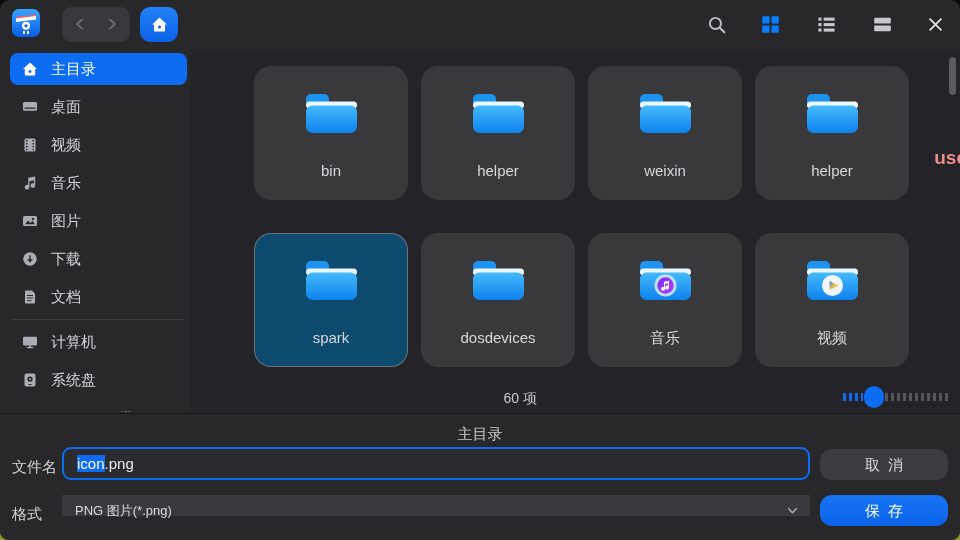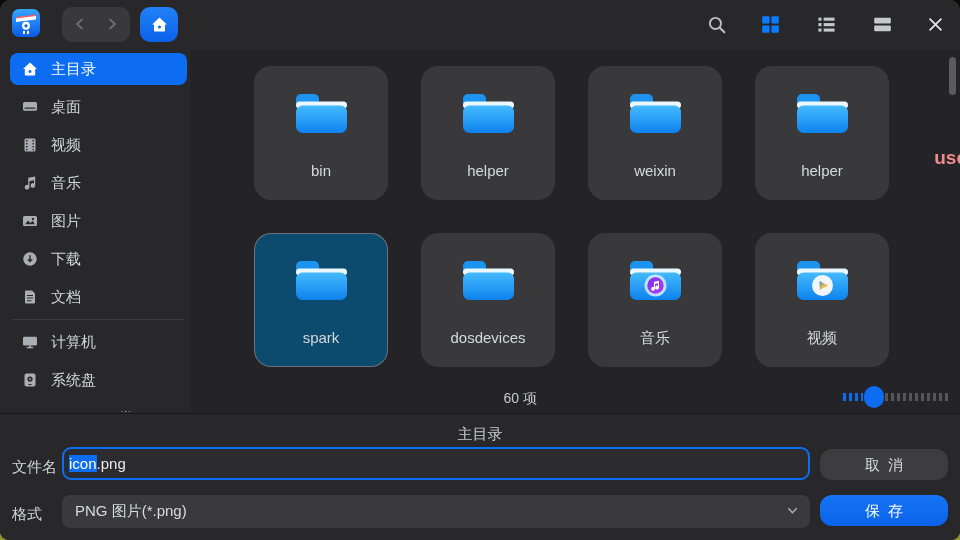--- a/index.html
+++ b/index.html
@@ -26,49 +26,49 @@
     overflow:hidden;padding-top:3px;box-sizing:border-box;}
   .side-item{height:32px;margin:0 3px 6px 10px;border-radius:8px;display:flex;align-items:center;
     padding-left:12px;gap:13px;color:#d2d4d7;font-size:15px;}
   .side-item .side-ic{width:16px;height:16px;color:#a9aeb4;flex:0 0 16px;display:block;}
   .side-item.selected{background:#0c6cf2;color:#ffffff;}
   .side-item.selected .side-ic{color:#ffffff;}
   .side-sep{height:1px;background:#3c3c40;margin:4px 6px 6px 12px;}
 
   
   .content{position:absolute;left:190px;top:50px;right:0;height:362px;background:#242428;overflow:hidden;}
-  .tile{position:absolute;width:134px;height:134px;background:#39393c;border-radius:17px;}
+  .tile{position:absolute;width:154px;height:134px;background:#39393c;border-radius:17px;}
   .tile.hover{background:#0c4a6e;box-shadow:inset 0 0 0 1px #6f6f78;}
   .f-ic{display:block;margin:24px auto 0;width:57px;height:46px;position:relative;}
   .f-label{position:absolute;left:0;right:0;top:96px;text-align:center;color:#d6d8da;font-size:15px;}
   .scrollbar{position:absolute;right:4px;top:7px;width:7px;height:38px;border-radius:4px;background:#5b5b5f;}
   .item-count{position:absolute;left:279px;top:340px;width:68px;text-align:right;
     color:#c7c9cb;font-size:14px;}
   .size-slider{position:absolute;left:653px;top:336px;height:22px;display:flex;align-items:center;}
   .dash{height:8px;}
   .dash.on{width:20px;background:repeating-linear-gradient(90deg,#0c6cf2 0,#0c6cf2 3px,transparent 3px,transparent 6px);}
   .dash.off{width:66px;background:repeating-linear-gradient(90deg,#55555a 0,#55555a 3px,transparent 3px,transparent 6px);}
   .knob{width:20px;height:22px;border-radius:11px;background:#0c6cf2;margin:0 1px;}
   .red-overlay{position:absolute;top:147px;right:-7px;color:#ee8b8b;font-size:19px;font-weight:bold;z-index:3;}
 
   
   .footer{position:absolute;left:0;right:0;top:413px;bottom:0;background:#28282b;border-top:1px solid #19191b;}
   .dir-title{position:absolute;top:11px;left:0;right:0;text-align:center;color:#c9cbce;font-size:15px;}
   .flabel{position:absolute;left:12px;color:#d3d5d7;font-size:15px;}
   .flabel.name{top:44px}.flabel.fmt{top:91px}
   .fn-input{position:absolute;left:62px;top:33px;width:748px;height:33px;box-sizing:border-box;
     border:2px solid #0c6cf2;border-radius:9px;background:#2c2c30;line-height:29px;
-    padding-left:5px;font-size:15px;color:#e8e8ea;}
+    padding-left:13px;font-size:15px;color:#e8e8ea;}
   .fn-input .sel{background:#0c6cf2;color:#fff;}
   .btn{position:absolute;left:820px;width:128px;height:31px;border-radius:12px;text-align:center;
     line-height:31px;font-size:15px;letter-spacing:8px;text-indent:8px;}
   .btn.cancel{top:35px;background:#3d3d41;color:#dbdddf;}
   .btn.save{top:81px;background:linear-gradient(#1674f4,#0b63ea);color:#ffffff;}
-  .dropdown{position:absolute;left:62px;top:81px;width:748px;height:33px;box-sizing:border-box;
-    border-radius:8px;background:#3a3a3e;line-height:31px;padding-left:13px;font-size:15px;color:#d8dadc;}
+  .dropdown{position:absolute;left:62px;top:81px;width:748px;height:21px;box-sizing:border-box;
+    border-radius:1px;background:#3a3a3e;line-height:31px;padding-left:13px;font-size:13px;color:#d8dadc;}
   .dd-chev{position:absolute;right:11px;top:9px;width:13px;height:13px;color:#aaacb0;}
   svg{display:block}
 </style>
 </head>
 <body>
 
 <svg width="0" height="0" style="position:absolute">
   <defs>
     <linearGradient id="g-folder" x1="0" y1="0" x2="0" y2="1">
       <stop offset="0" stop-color="#45bafd"></stop>

